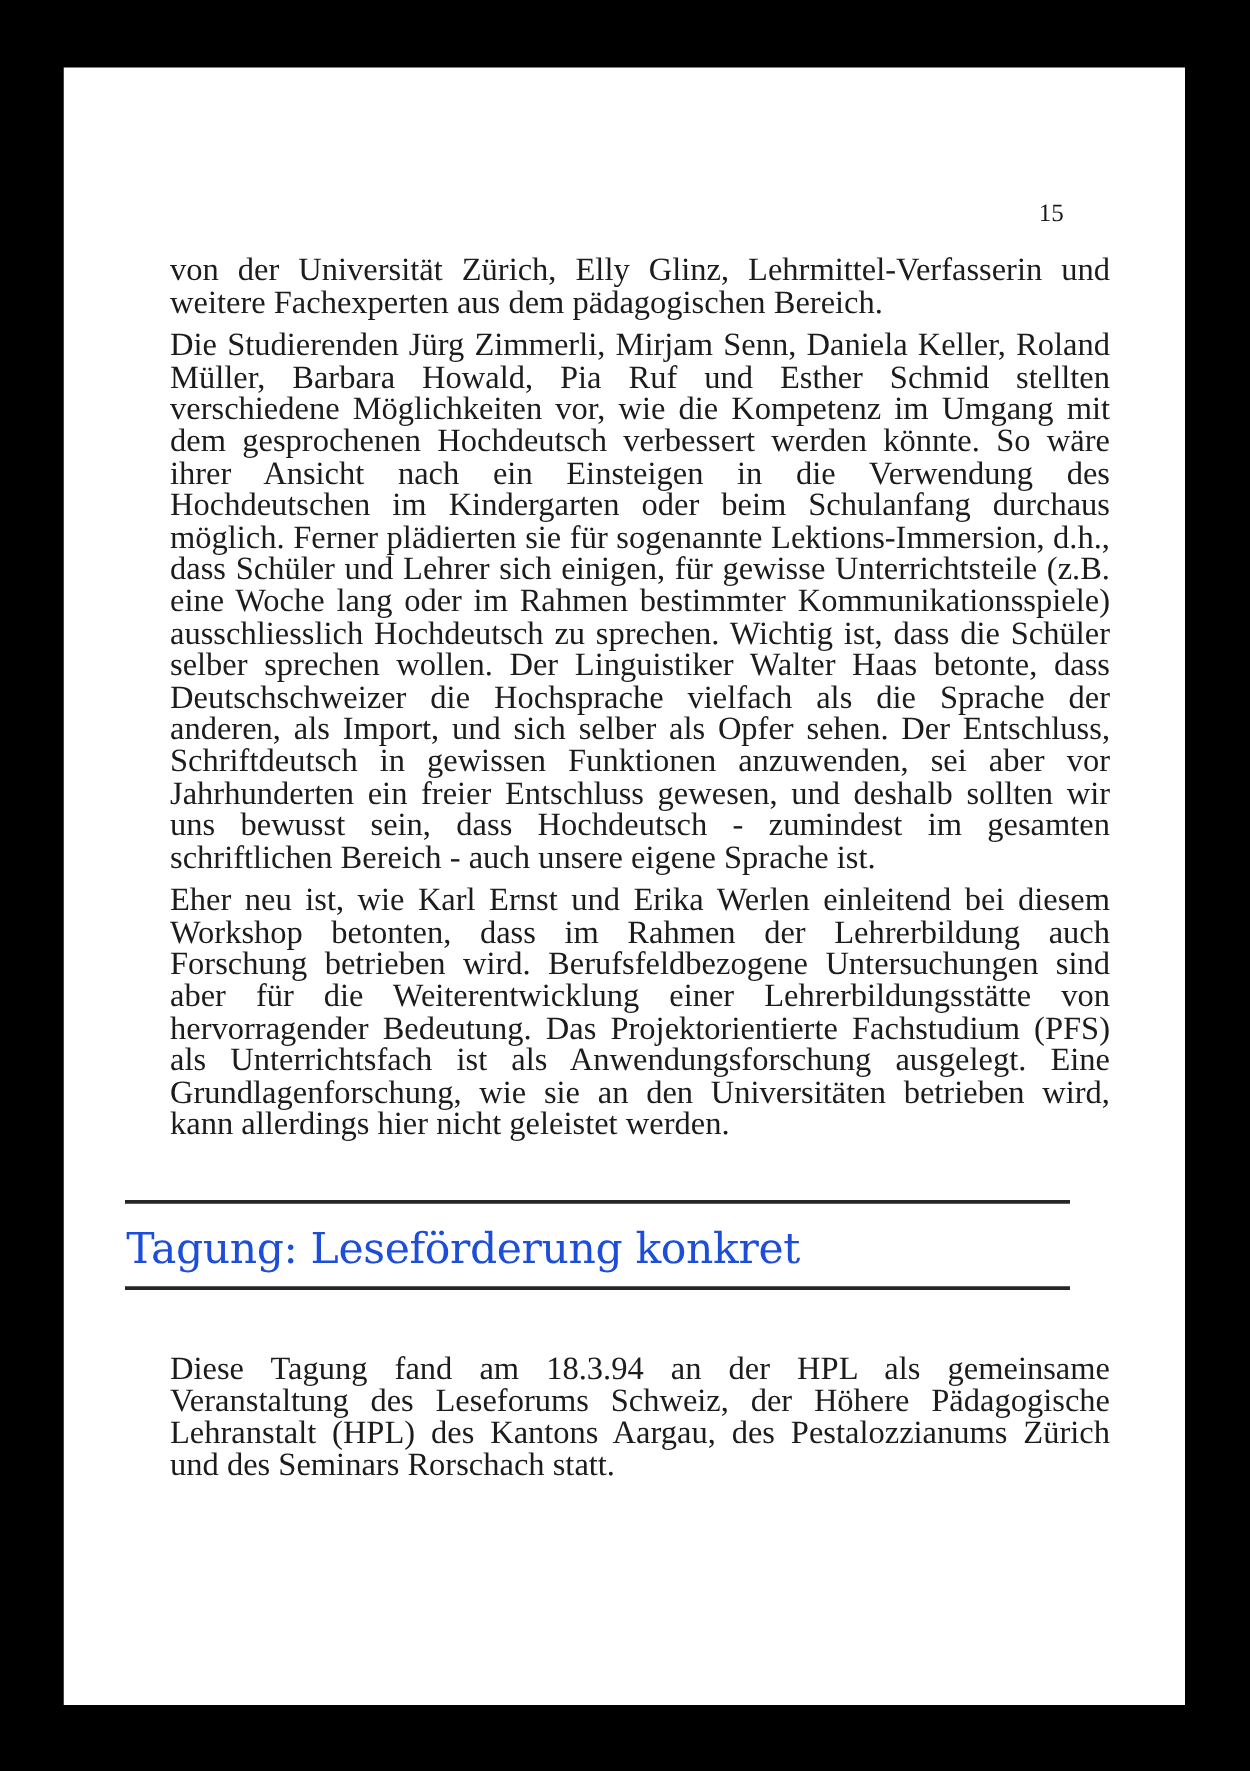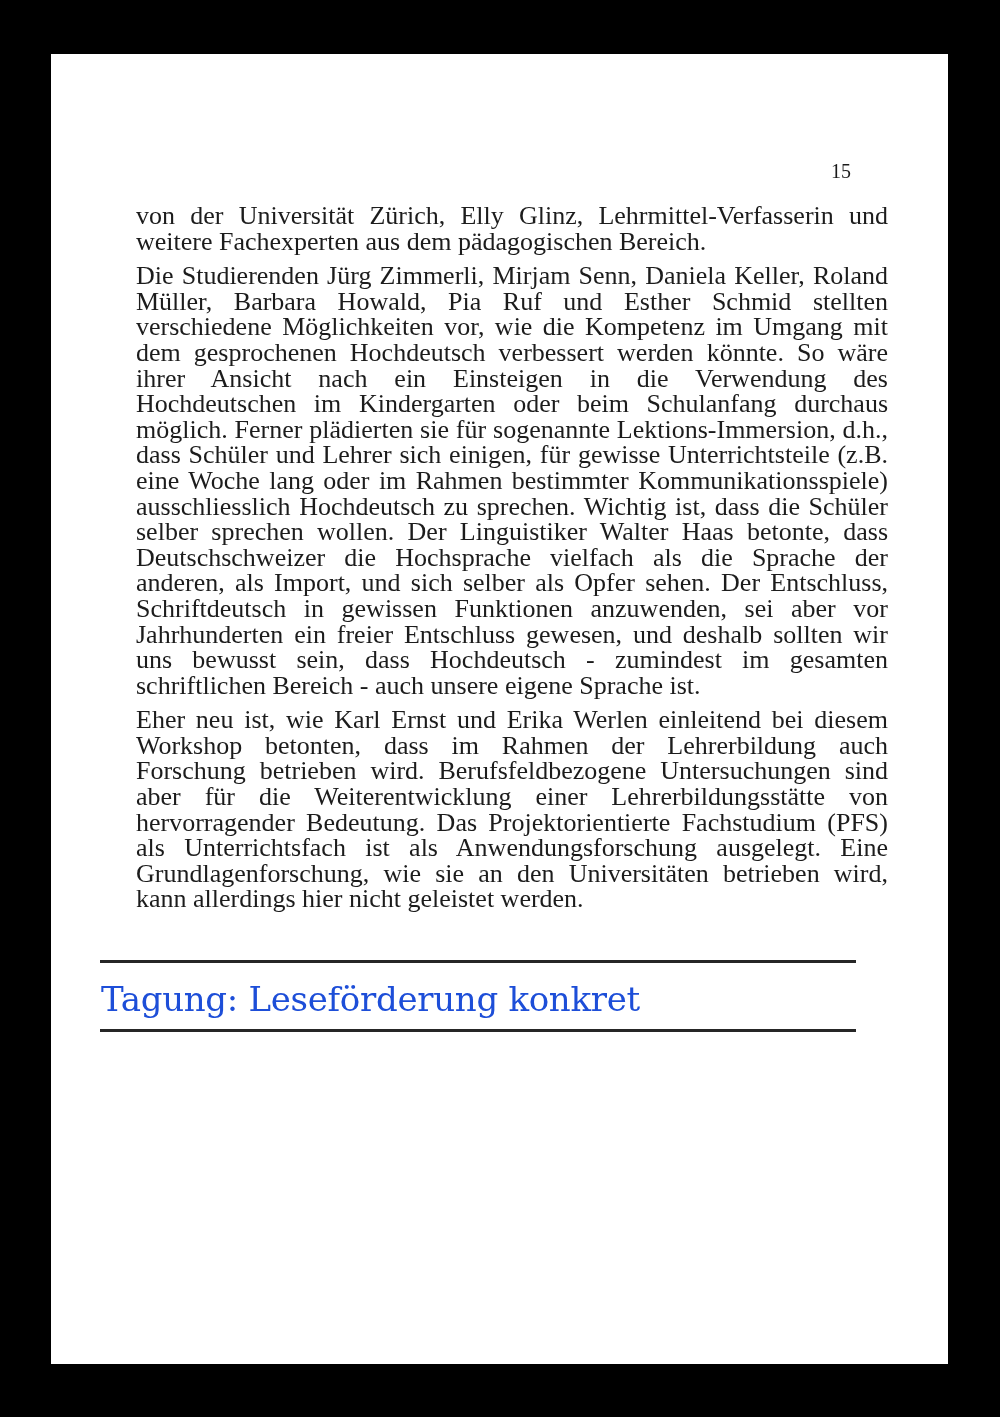--- a/index.html
+++ b/index.html
@@ -83,14 +83,17 @@
   <div class="body-text section-1">
     <p>von der Universität Zürich, Elly Glinz, Lehrmittel-Verfasserin und weitere Fachexperten aus dem pädagogischen Bereich.</p>
     <p>Die Studierenden Jürg Zimmerli, Mirjam Senn, Daniela Keller, Roland Müller, Barbara Howald, Pia Ruf und Esther Schmid stellten verschiedene Möglichkeiten vor, wie die Kompetenz im Umgang mit dem gesprochenen Hochdeutsch verbessert werden könnte. So wäre ihrer Ansicht nach ein Einsteigen in die Verwendung des Hochdeutschen im Kindergarten oder beim Schulanfang durchaus möglich. Ferner plädierten sie für sogenannte Lektions-Immersion, d.h., dass Schüler und Lehrer sich einigen, für gewisse Unterrichtsteile (z.B. eine Woche lang oder im Rahmen bestimmter Kommunikationsspiele) ausschliesslich Hochdeutsch zu sprechen. Wichtig ist, dass die Schüler selber sprechen wollen. Der Linguistiker Walter Haas betonte, dass Deutschschweizer die Hochsprache vielfach als die Sprache der anderen, als Import, und sich selber als Opfer sehen. Der Entschluss, Schriftdeutsch in gewissen Funktionen anzuwenden, sei aber vor Jahrhunderten ein freier Entschluss gewesen, und deshalb sollten wir uns bewusst sein, dass Hochdeutsch - zumindest im gesamten schriftlichen Bereich - auch unsere eigene Sprache ist.</p>
     <p>Eher neu ist, wie Karl Ernst und Erika Werlen einleitend bei diesem Workshop betonten, dass im Rahmen der Lehrerbildung auch Forschung betrieben wird. Berufsfeldbezogene Untersuchungen sind aber für die Weiterentwicklung einer Lehrerbildungsstätte von hervorragender Bedeutung. Das Projektorientierte Fachstudium (PFS) als Unterrichtsfach ist als Anwendungsforschung ausgelegt. Eine Grundlagenforschung, wie sie an den Universitäten betrieben wird, kann allerdings hier nicht geleistet werden.</p>
   </div>
 
   <div class="rule rule-top"></div>
   <h2 class="section-heading">Tagung: Leseförderung konkret</h2>
   <div class="rule rule-bottom"></div>
 
+  <div class="body-text section-2">
+    <p>Diese Tagung fand am 18.3.94 an der HPL als gemeinsame Veranstaltung des Leseforums Schweiz, der Höhere Pädagogische Lehranstalt (HPL) des Kantons Aargau, des Pestalozzianums Zürich und des Seminars Rorschach statt.</p>
+  </div>
 
 </div>
 
 </body></html>

